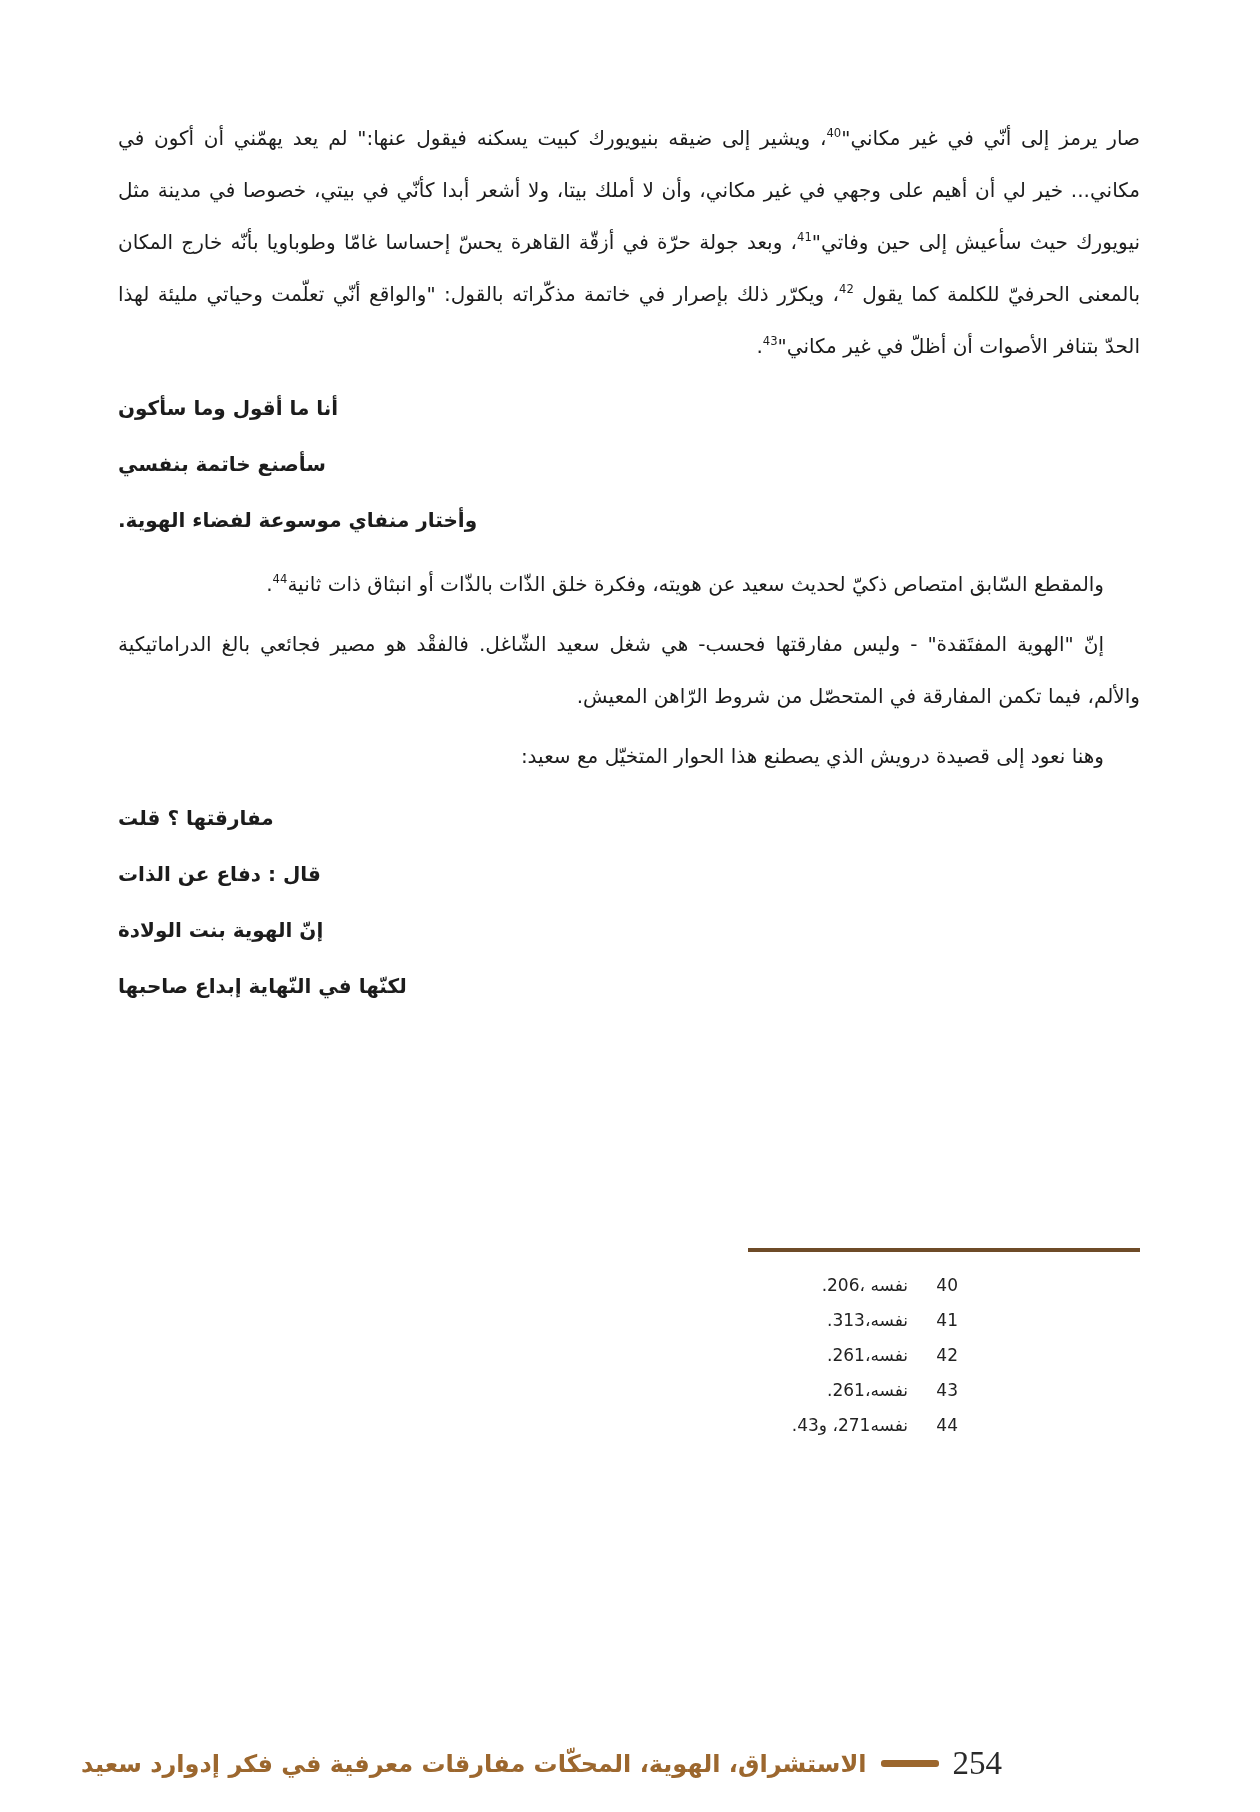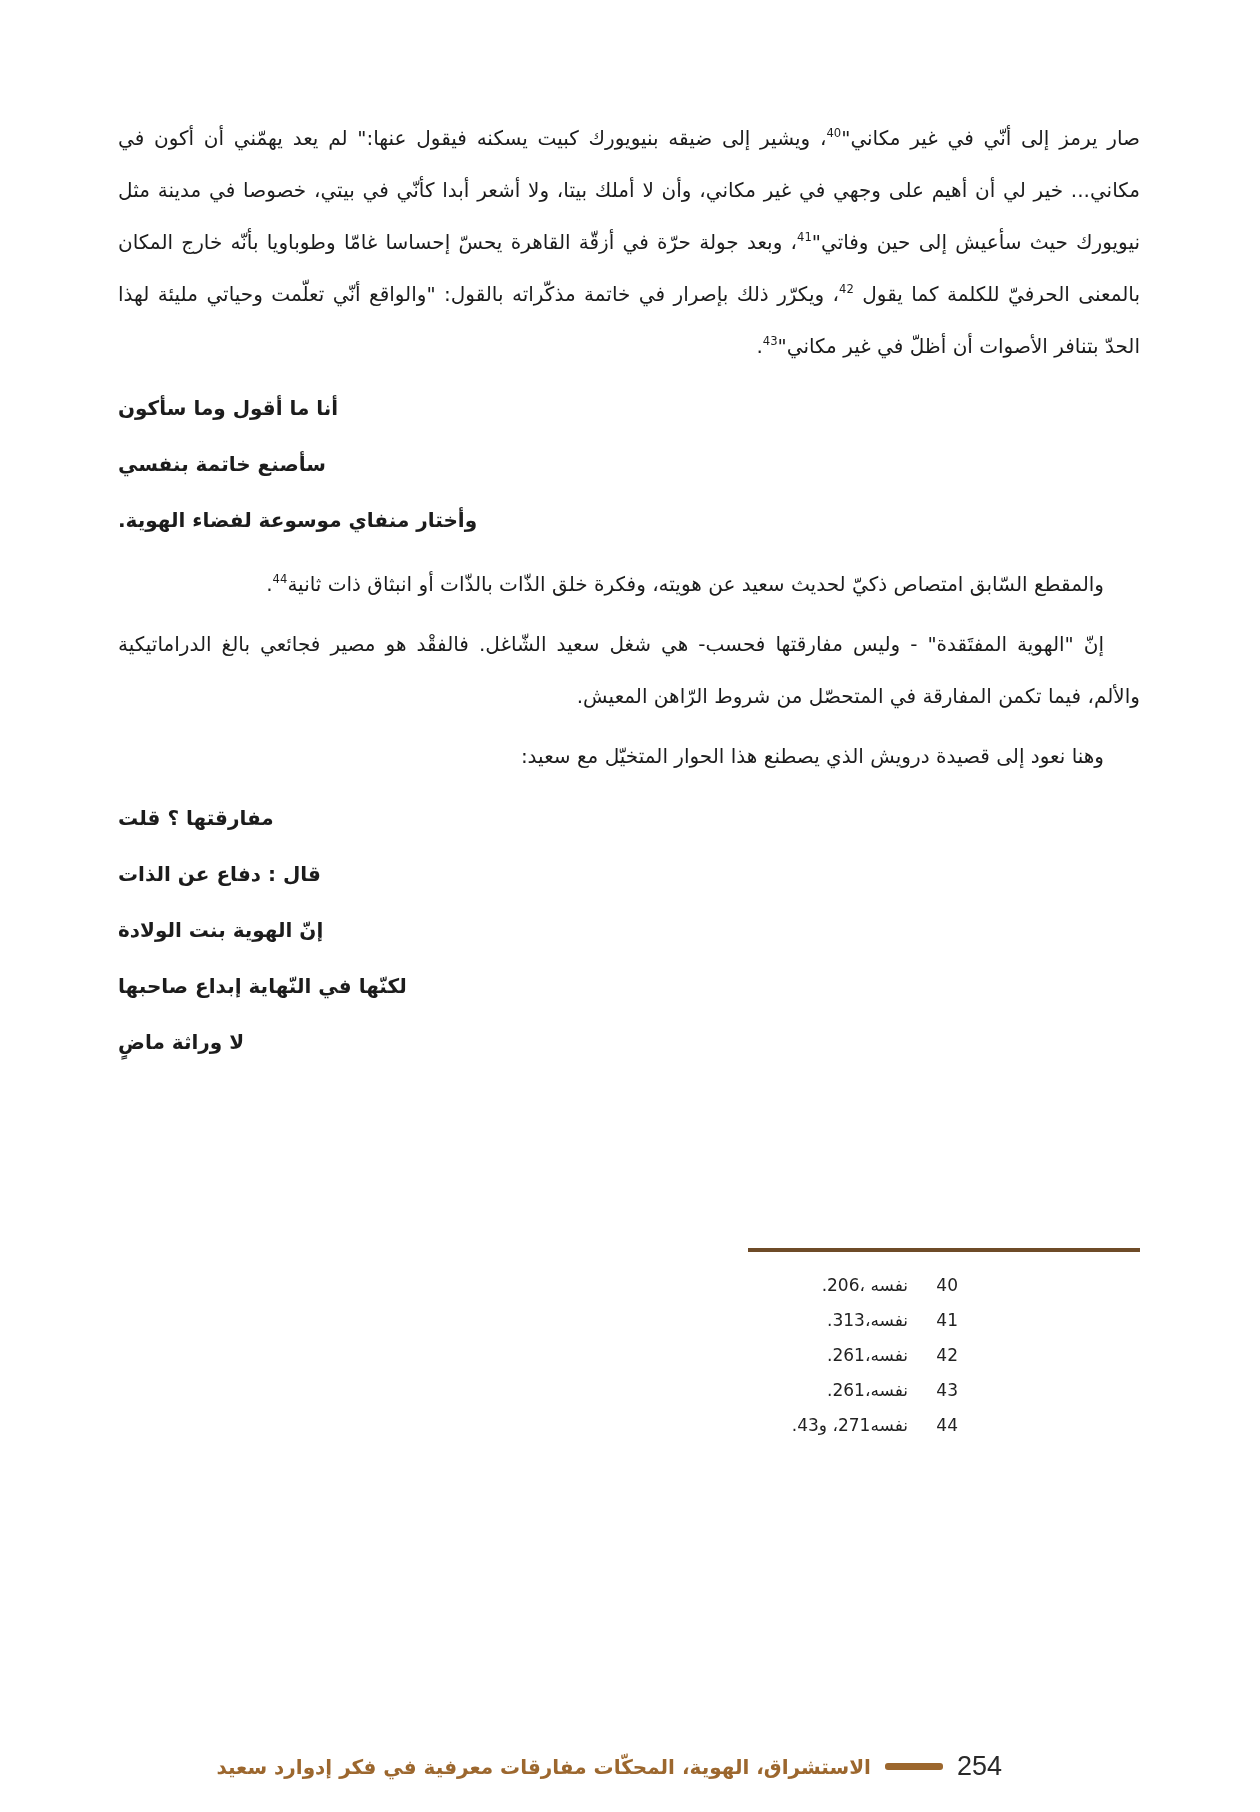--- a/index.html
+++ b/index.html
@@ -51,33 +51,33 @@
   .fn-num{min-width:26px;}
   .footer{
     position:absolute;
     bottom:30px;right:258px;
     direction:rtl;
     display:flex;
     align-items:center;
     gap:14px;
   }
   .page-num{
-    font-family:Liberation Sans, sans-serif;
-    font-size:27px;
+    font-family:Liberation Serif, serif;
+    font-size:33px;
     color:#2a2a2a;
   }
   .orn{
     display:inline-block;
     width:58px;height:7px;
     background:#9c672e;
     border-radius:3px;
   }
   .book-title{
     color:#9c672e;
-    font-size:20px;
+    font-size:24px;
     font-weight:bold;
     white-space:nowrap;
   }
 </style>
 </head>
 <body>
 
 <div class="page">
 
   <main class="content">
@@ -94,21 +94,20 @@
 
     <p class="para indent"><span>إنّ "الهوية المفتَقدة" - وليس مفارقتها فحسب- هي شغل سعيد الشّاغل. فالفقْد هو مصير فجائعي بالغ الدراماتيكية والألم، فيما تكمن المفارقة في المتحصّل من شروط الرّاهن المعيش.</span></p>
 
     <p class="para indent"><span>وهنا نعود إلى قصيدة درويش الذي يصطنع هذا الحوار المتخيّل مع سعيد:</span></p>
 
     <div class="poem">
       <span class="pline">مفارقتها ؟ قلت</span>
       <span class="pline">قال : دفاع عن الذات</span>
       <span class="pline">إنّ الهوية بنت الولادة</span>
       <span class="pline">لكنّها في النّهاية إبداع صاحبها</span>
-      <span class="pline">لا وراثة ماضٍ</span>
     </div>
 
   </main>
 
   <section class="footnotes">
     <div class="fn-sep"></div>
 
     <div class="fn">
       <span class="fn-num">40</span>
       <span class="fn-text">نفسه ،206.</span>

